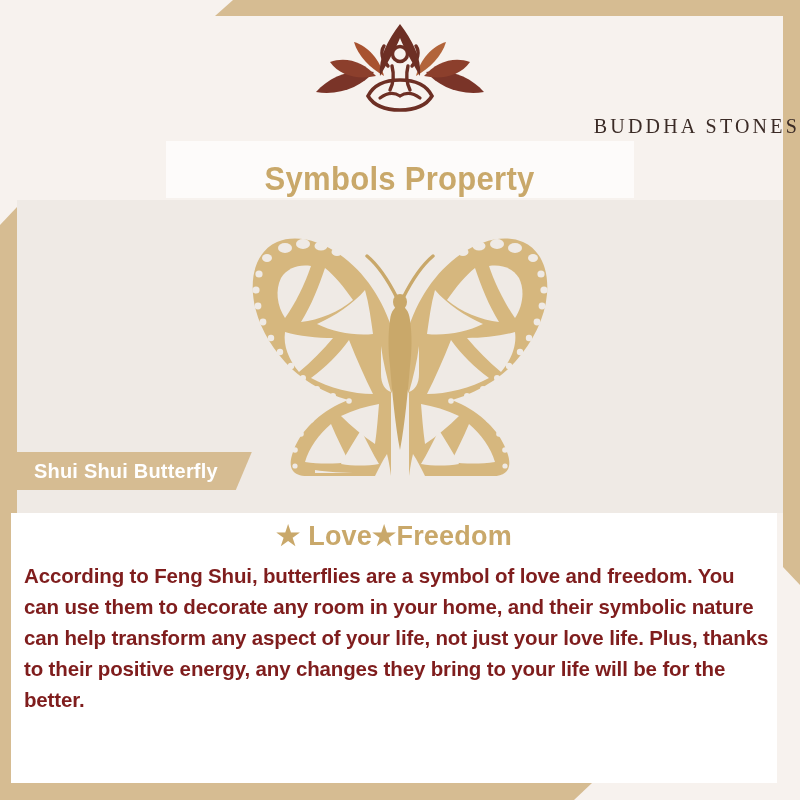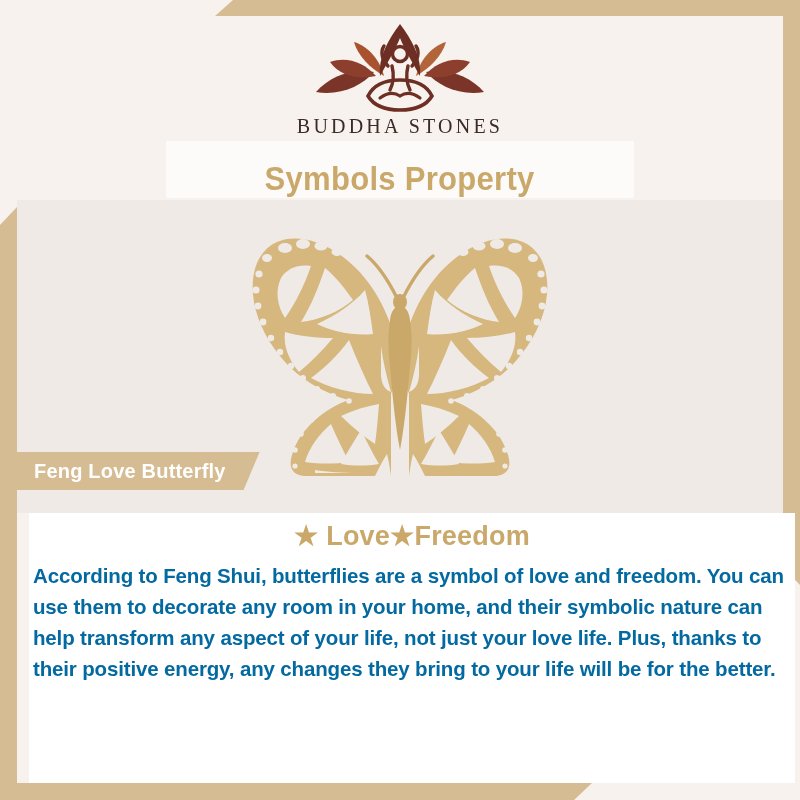--- a/index.html
+++ b/index.html
@@ -62,21 +62,21 @@
     background: #d6bc92;
     clip-path: polygon(0 0, 100% 0, calc(100% - 18px) 100%, 0 100%);
   }
 
   
   .logo-block {
     position: absolute;
     top: 18px;
     left: 0;
     width: 800px;
-    text-align: center;
+    text-align: right;
   }
   .logo-mark {
     width: 200px;
     height: 100px;
     margin: 0 auto;
     display: block;
   }
   .logo-wordmark {
     margin-top: -3px;
     font-family: "Liberation Serif", serif;
@@ -149,41 +149,41 @@
     font-weight: bold;
     color: #ffffff;
     letter-spacing: 0.2px;
     white-space: nowrap;
   }
 
   
   .body-card {
     position: absolute;
     top: 513px;
-    left: 29px;
+    left: 11px;
     width: 766px;
     height: 270px;
     background: #ffffff;
   }
   .tagline {
     margin: 9px 0 0 0;
     text-align: center;
     font-family: "Liberation Sans Narrow", "Liberation Sans", sans-serif;
     font-size: 27px;
     font-weight: bold;
     color: #c9a86a;
     letter-spacing: 0.2px;
     line-height: 1.1;
   }
   .paragraph {
-    margin: 8px 8px 0 4px;
+    margin: 8px 8px 0 13px;
     font-family: "Liberation Sans", sans-serif;
     font-size: 20.5px;
     font-weight: bold;
-    color: #0369a1;
+    color: #7f1d1d;
     line-height: 1.52;
     letter-spacing: -0.15px;
     text-align: left;
   }
 </style>
 </head>
 <body>
 
 <div id="page">
 
@@ -315,21 +315,21 @@
 
         <ellipse cx="185" cy="88" rx="7" ry="8" fill="#c9a86a"></ellipse>
 
         <path d="M182 84 C174 68 164 52 152 42" fill="none" stroke="#c9a86a" stroke-width="3.4" stroke-linecap="round"></path>
         <path d="M188 84 C196 68 206 52 218 42" fill="none" stroke="#c9a86a" stroke-width="3.4" stroke-linecap="round"></path>
       </svg>
     </div>
   </div>
 
   <div class="label-banner">
-    <span class="label-banner-text">Feng Love Butterfly</span>
+    <span class="label-banner-text">Shui Shui Butterfly</span>
   </div>
 
   <div class="body-card">
     <div class="tagline">★ Love★Freedom</div>
     <p class="paragraph">According to Feng Shui, butterflies are a symbol of love and freedom. You can use them to decorate any room in your home, and their symbolic nature can help transform any aspect of your life, not just your love life. Plus, thanks to their positive energy, any changes they bring to your life will be for the better.</p>
   </div>
 
 </div>
 
 </body></html>

